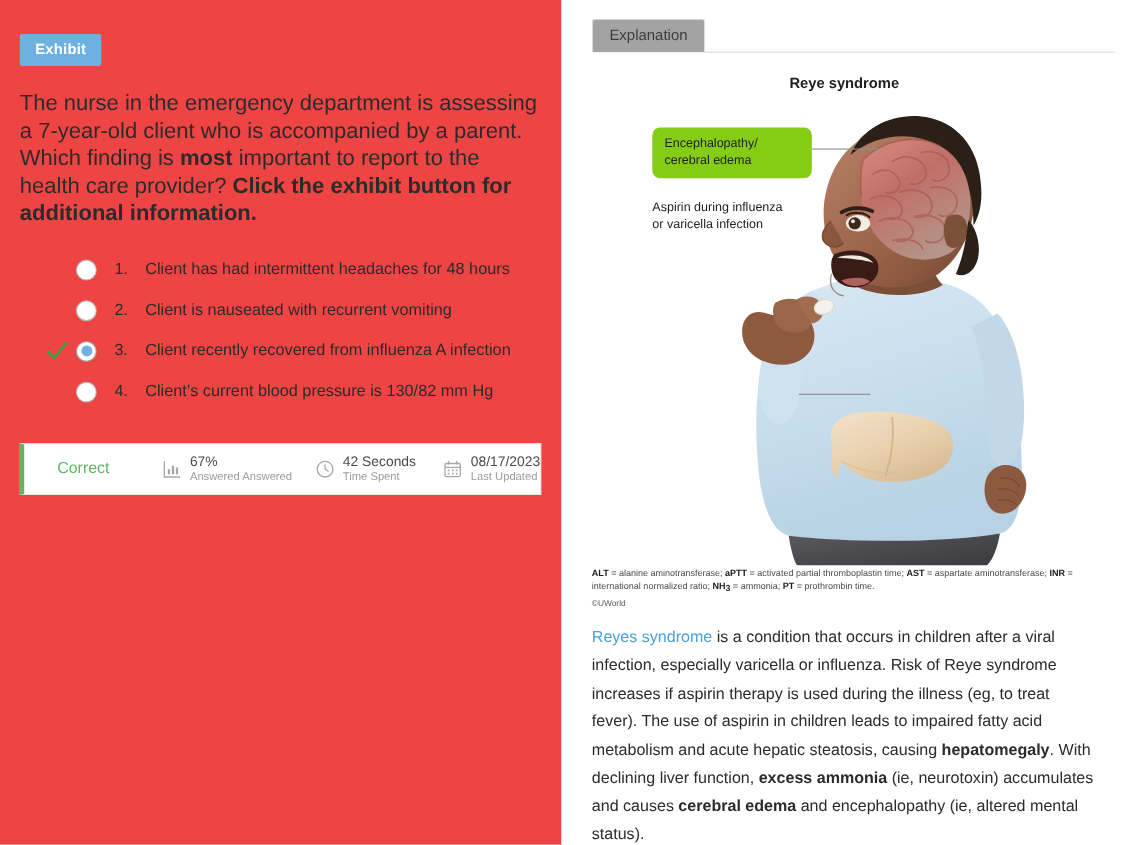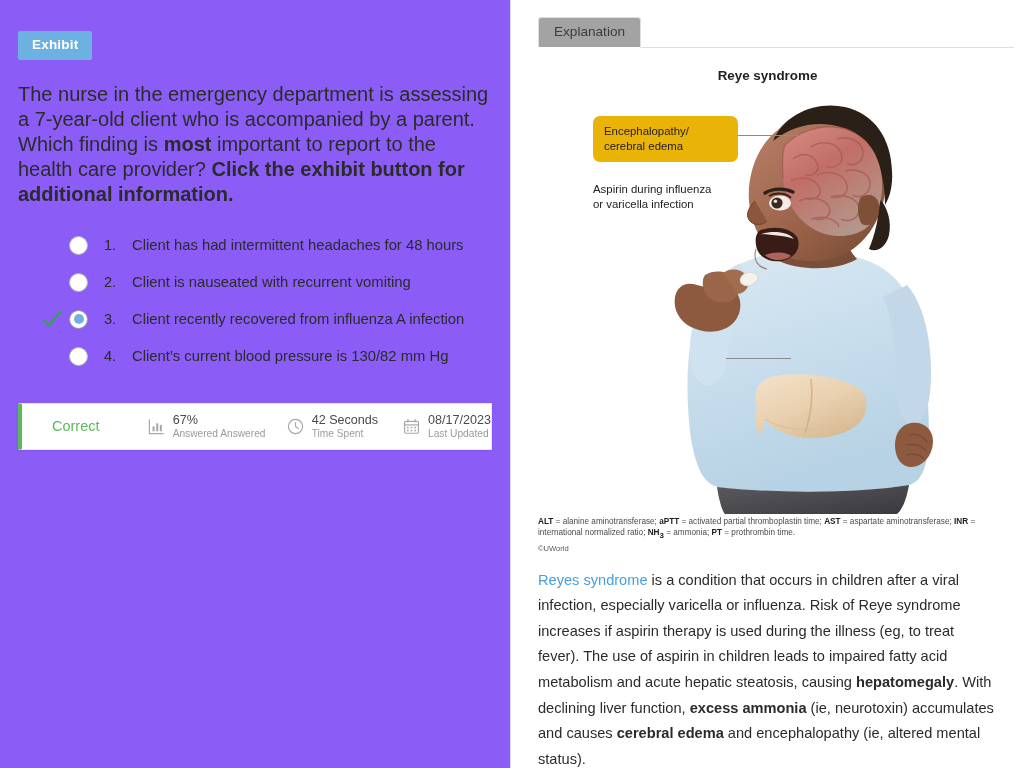--- a/index.html
+++ b/index.html
@@ -12,21 +12,21 @@
     color: #333333;
   }
   .page { position: relative; width: 1024px; height: 768px; display: flex; }
 
   
   .left-panel {
     width: 511px;
     height: 768px;
     position: relative;
     padding: 0;
-    background: #8b5cf6;
+    background: #ef4444;
     border-right: 1px solid #dcdcdc;
     overflow: hidden;
   }
   .left-inner { padding: 31px 18px 0 18px; }
 
   .exhibit-btn {
     display: inline-block;
     background: #6cb1e1;
     color: #ffffff;
     font-size: 13.5px;
@@ -175,21 +175,21 @@
 
   
   .illus {
     position: relative;
     width: 513px;
     height: 425px;
     margin-top: 4px;
   }
   .callout {
     position: absolute;
-    background: #eab308;
+    background: #84cc16;
     border-radius: 7px;
     font-size: 11.4px;
     line-height: 15px;
     color: #222;
     padding: 8px 11px;
   }
   .callout.plain { background: transparent; padding: 0; }
   .callout ul { margin: 4px 0 0 0; padding-left: 14px; }
   .callout li { line-height: 15.5px; }
   .leader {

